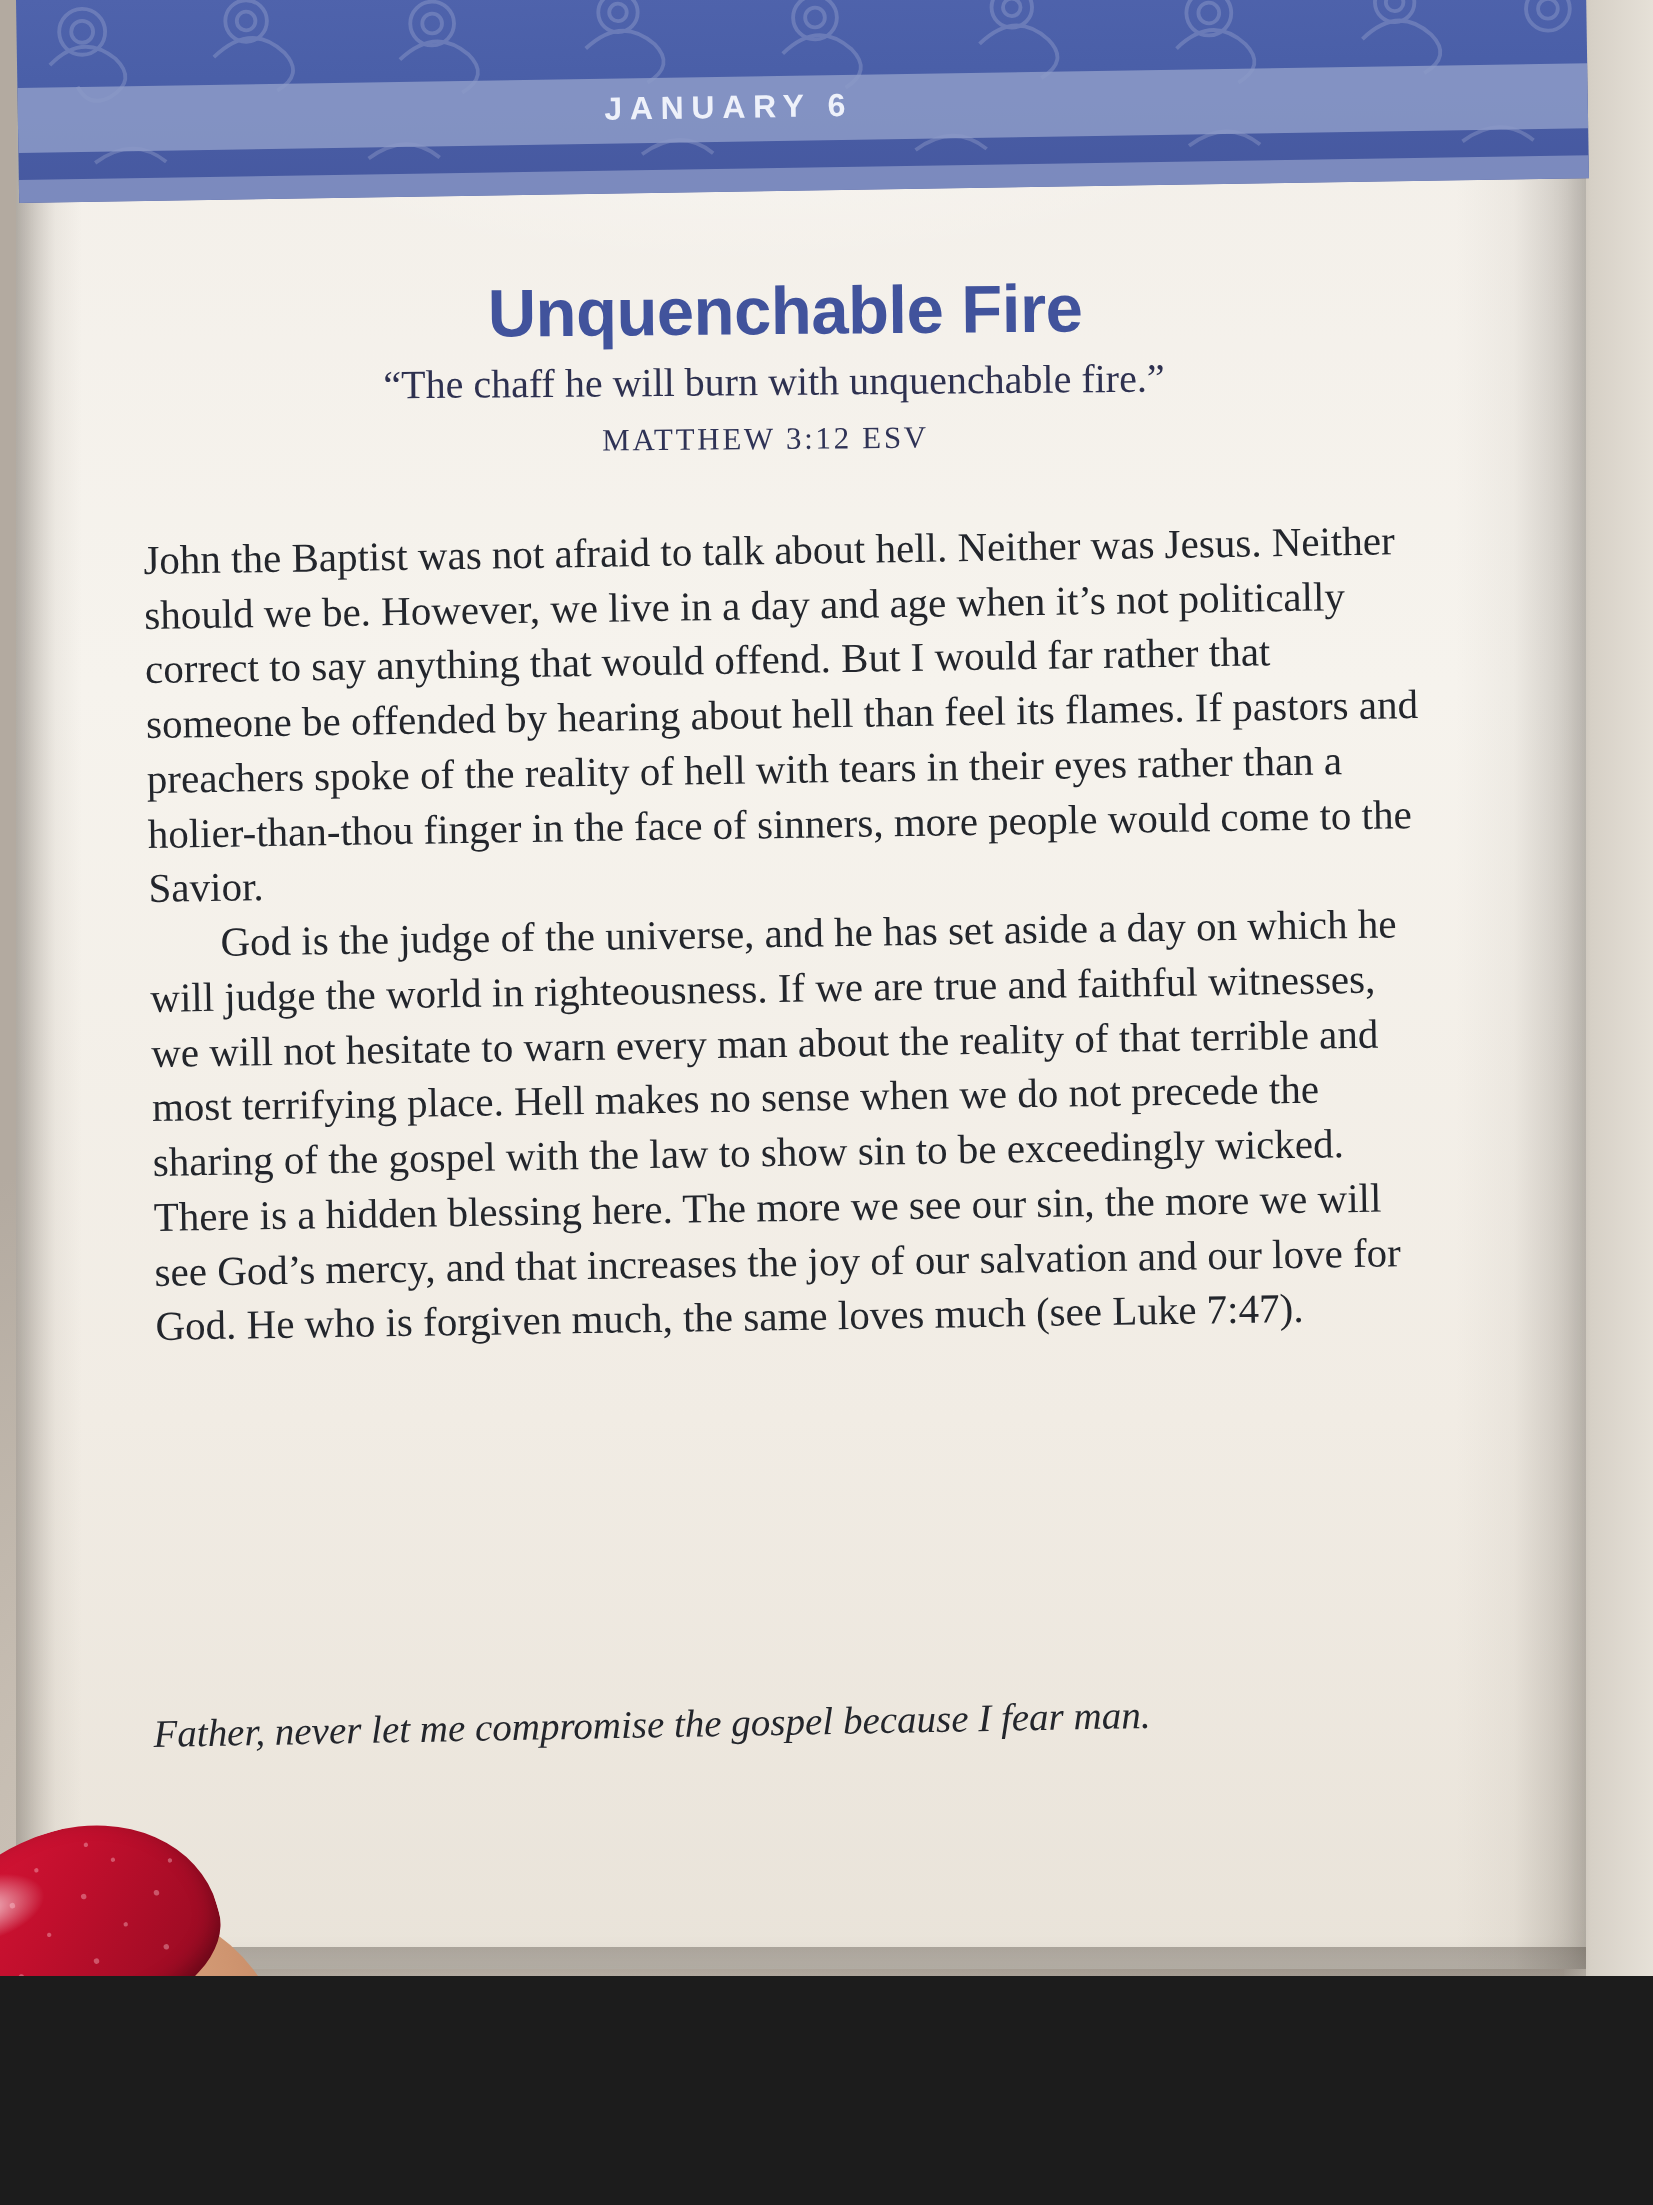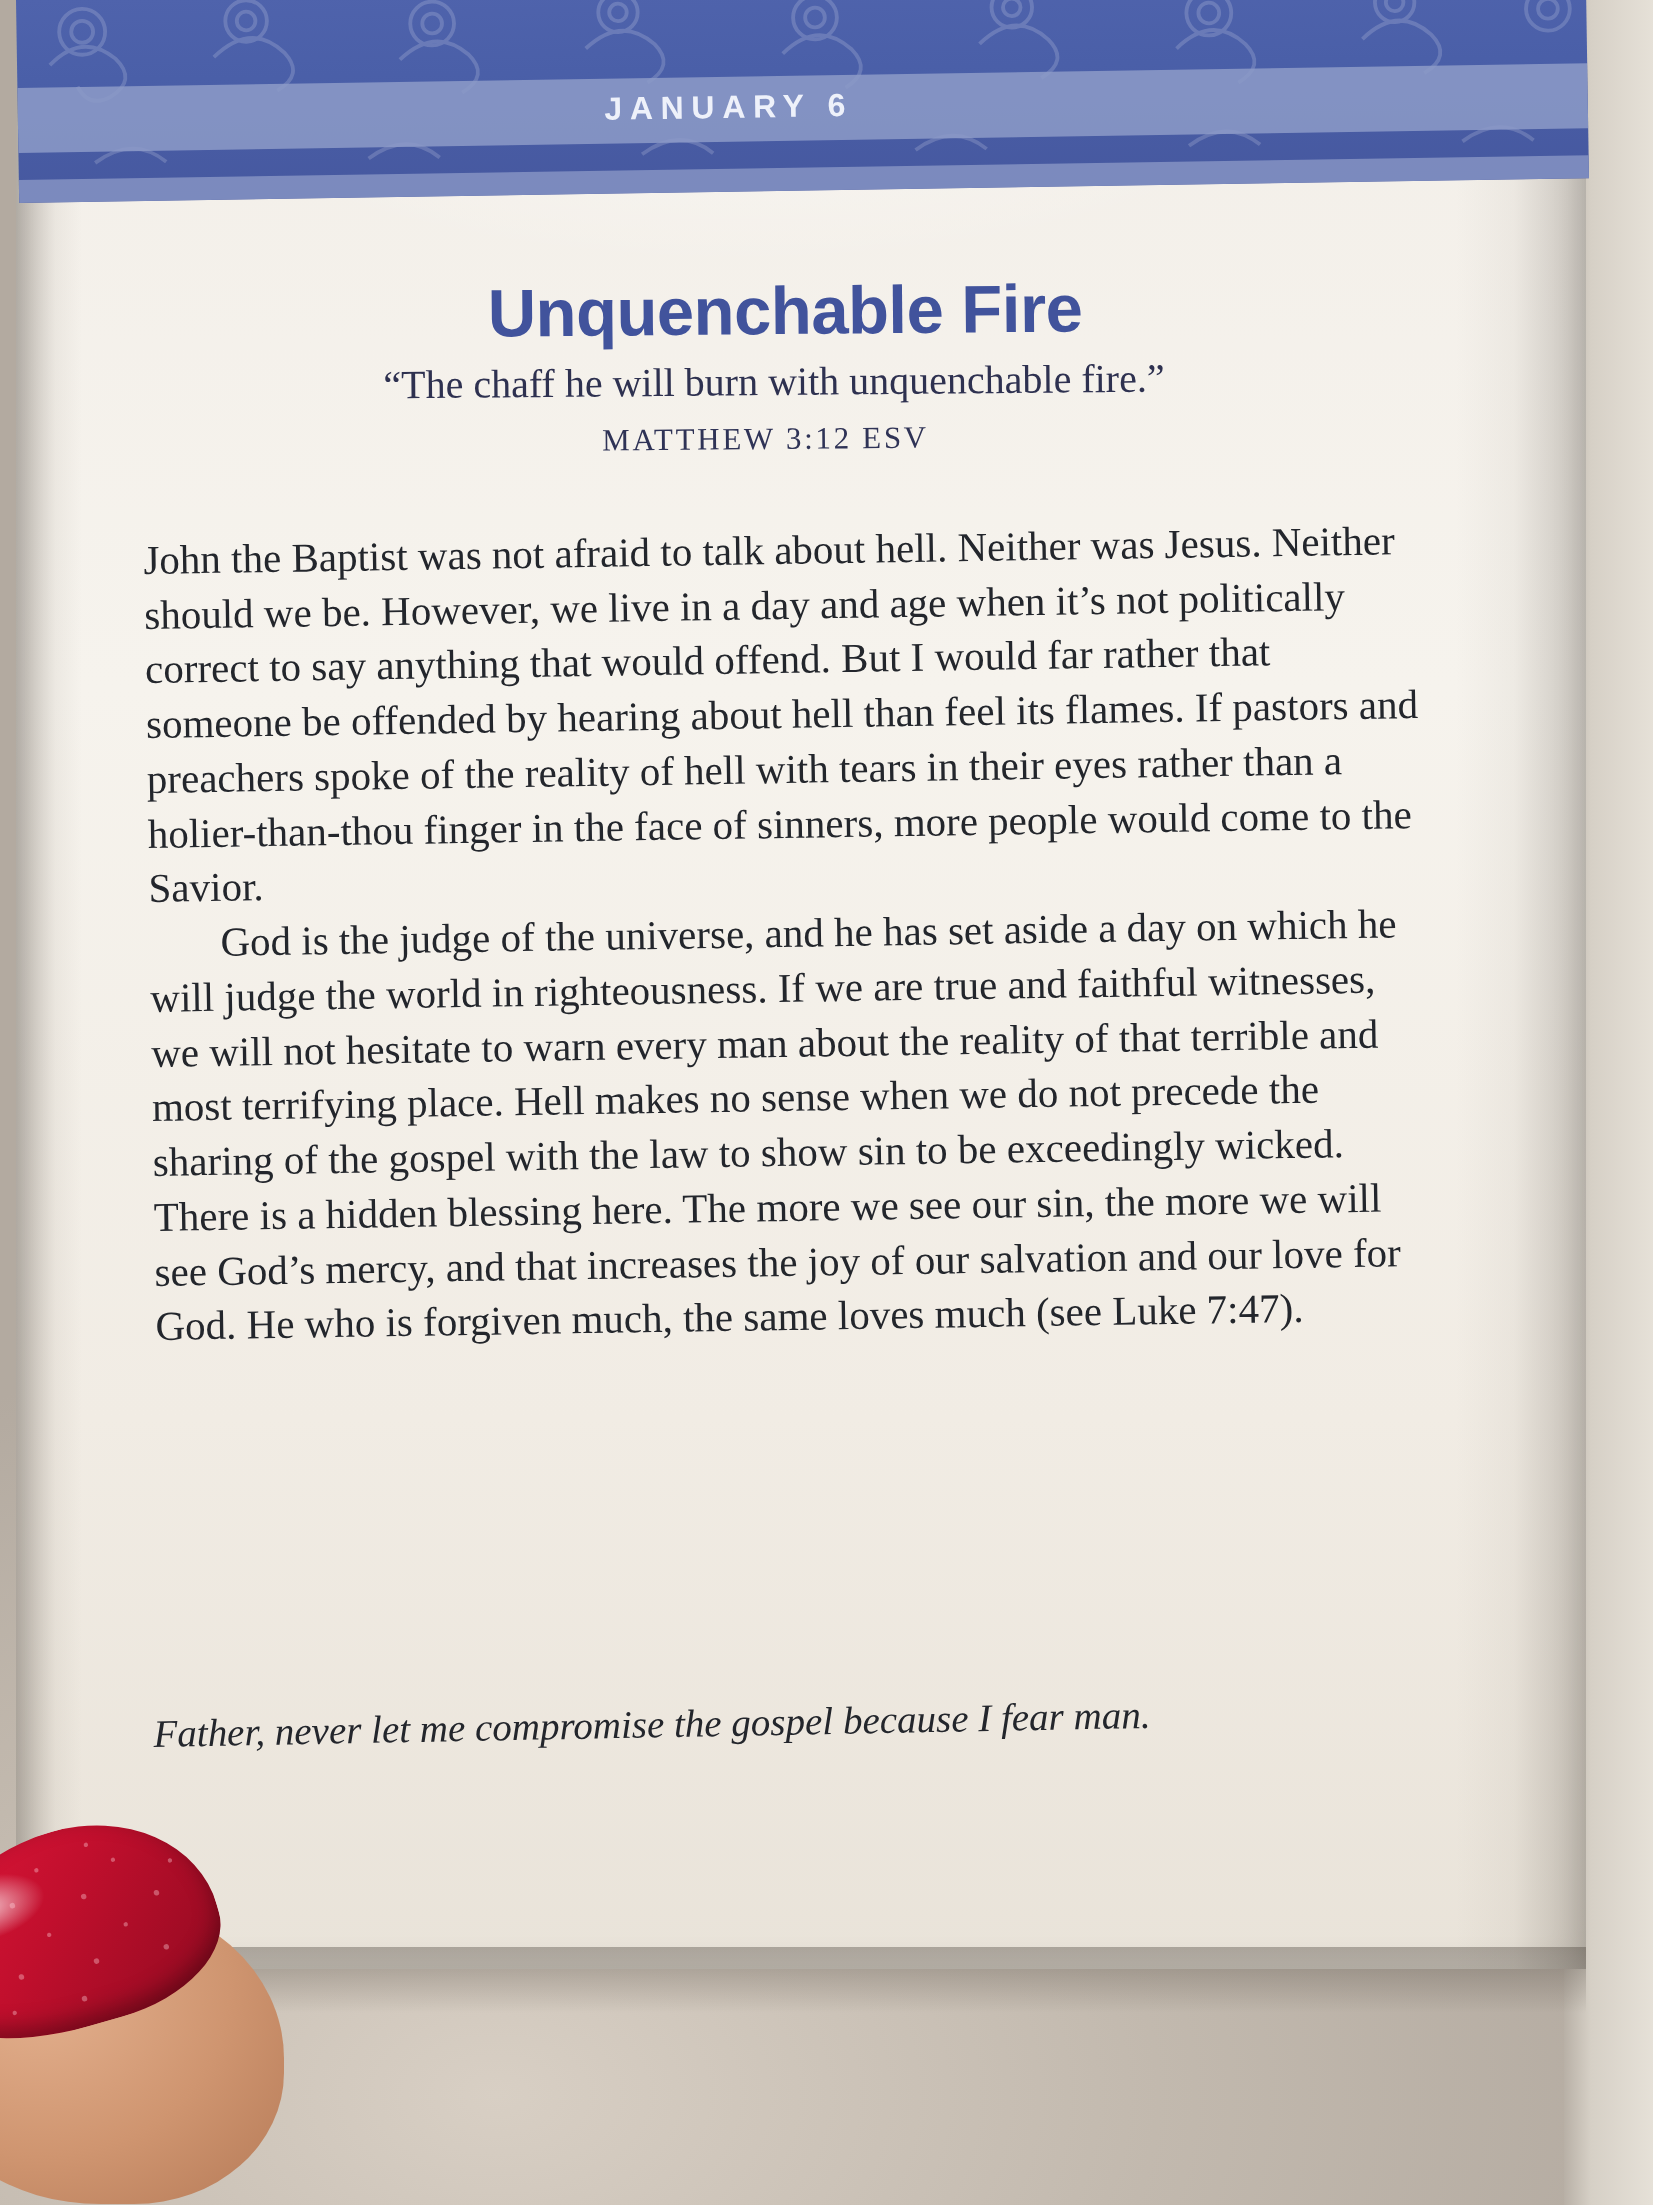--- a/index.html
+++ b/index.html
@@ -3,21 +3,21 @@
 <meta charset="utf-8">
 <style>
   html, body {
     margin: 0;
     padding: 0;
     background: #1c1c1c;
   }
   #page {
     position: relative;
     width: 1654px;
-    height: 2205px;
+    height: 1976px;
     overflow: hidden;
     background: #cbc5bd;
     font-family: "Liberation Serif", serif;
   }
 
   
   .backdrop {
     position: absolute;
     inset: 0;
     background:

